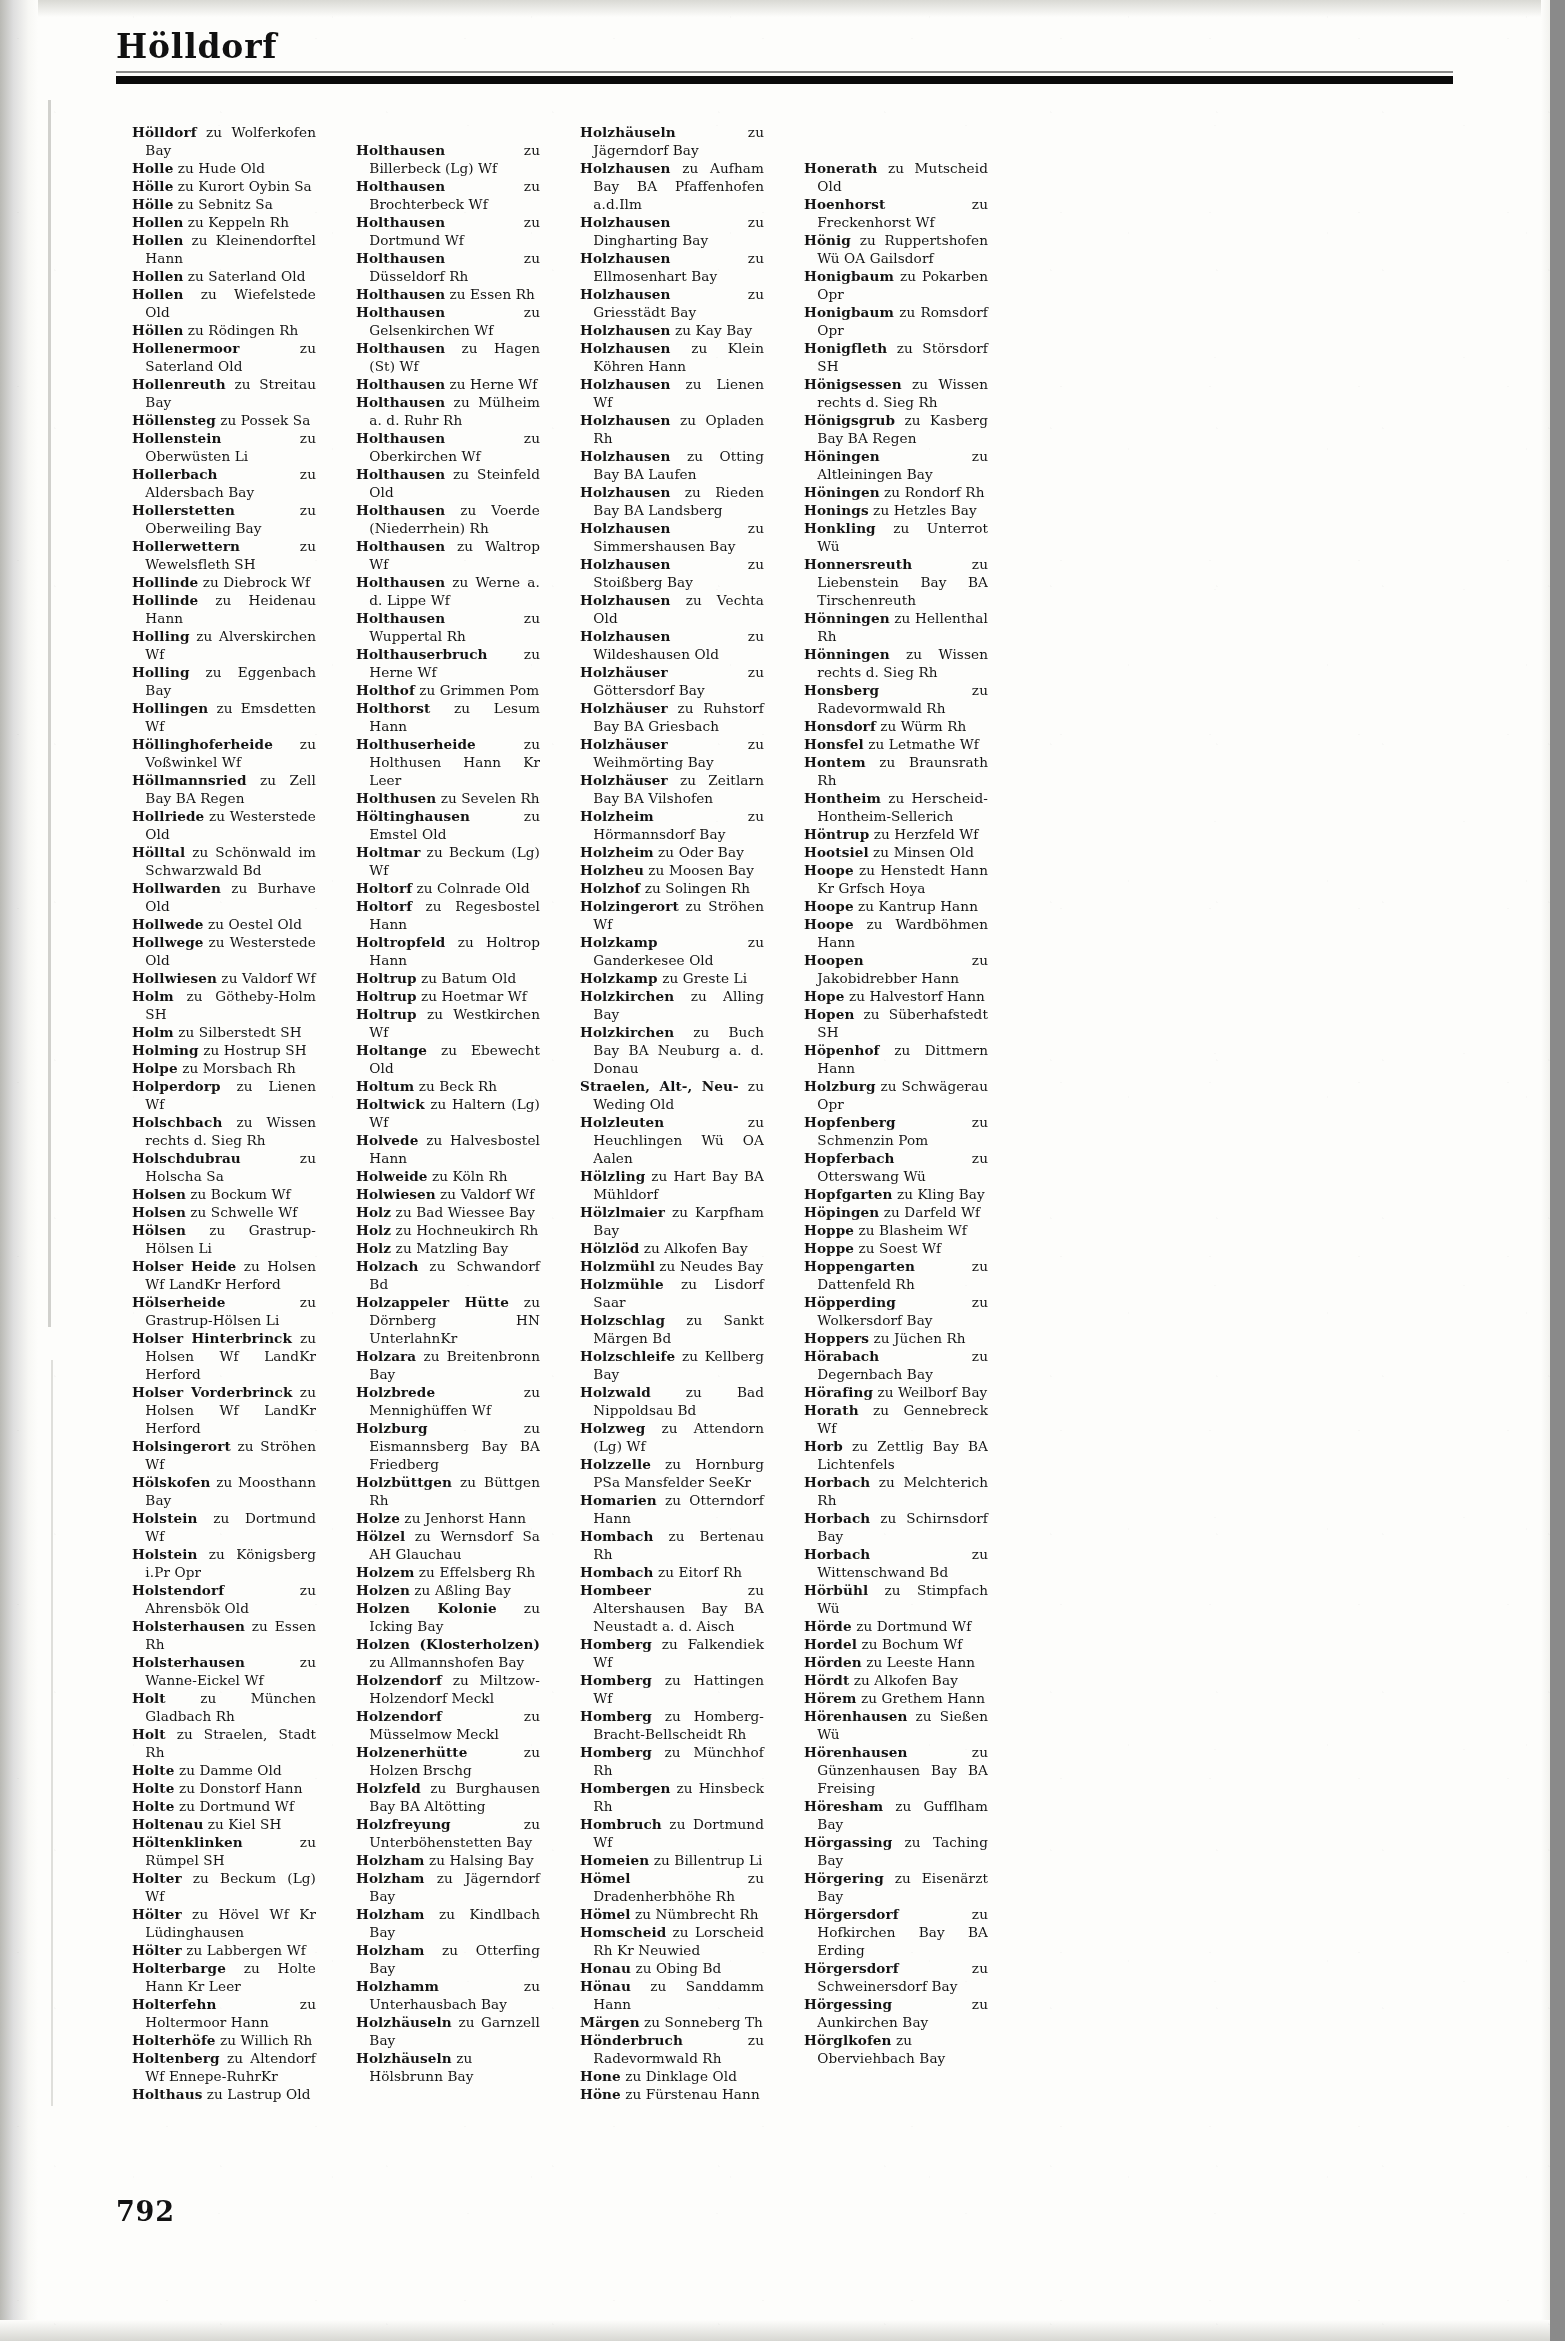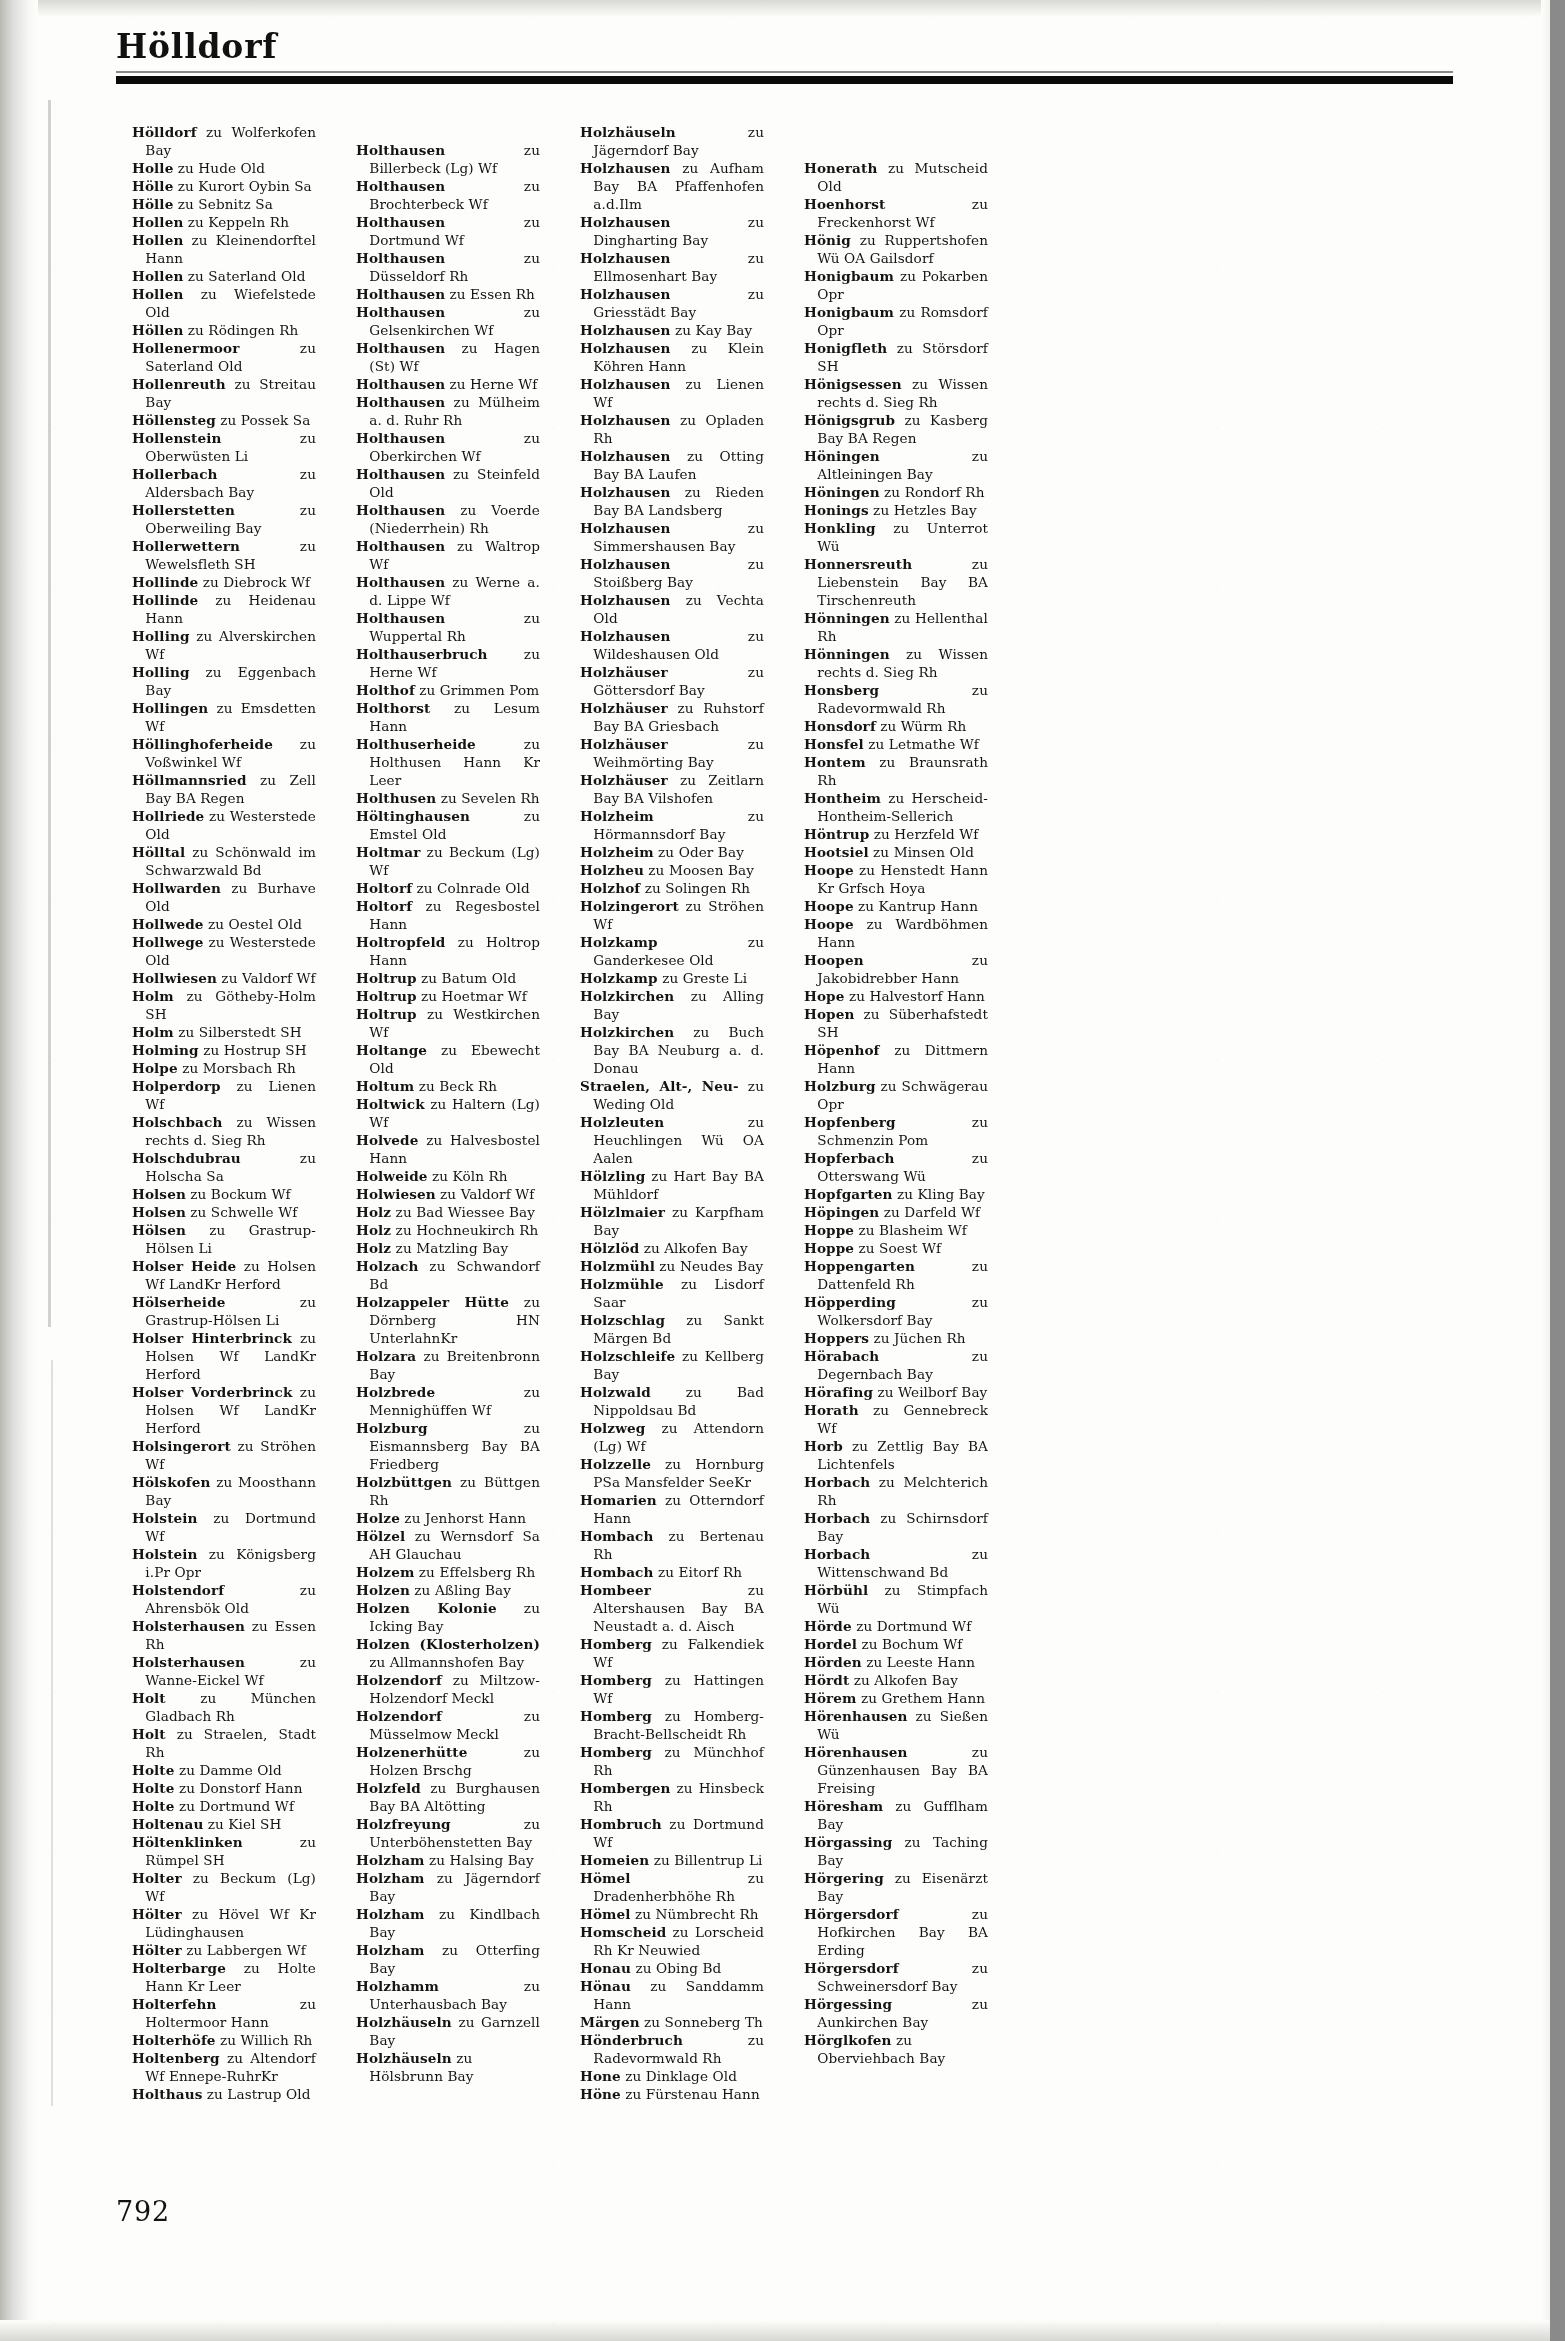--- a/index.html
+++ b/index.html
@@ -35,21 +35,21 @@
      color:#141414;margin:0 0 0 0;padding:0;
      text-indent:0;padding-left:0;
      word-spacing:0px;letter-spacing:0.1px;}
   .entry .hw{font-weight:700;}
   .entry{padding-left:13.3px;text-indent:-13.3px;}
   
   .entry{text-align:justify;-webkit-hyphens:none;hyphens:none;}
   .entry:last-child{text-align:left;}
 
   .folio{position:absolute;left:116px;top:2196px;font-family:"DejaVu Serif",serif;
-     font-weight:400;font-size:27px;color:#121212;letter-spacing:0.8px;}
+     font-weight:700;font-size:27px;color:#121212;letter-spacing:0.8px;}
 
   
   .speckle{position:absolute;left:0;top:0;width:1566px;height:2342px;pointer-events:none;
     background-image:
       radial-gradient(circle at 12% 22%, rgba(0,0,0,.05) 0 0.8px, transparent 0.8px),
       radial-gradient(circle at 67% 8%, rgba(0,0,0,.04) 0 0.8px, transparent 0.8px),
       radial-gradient(circle at 33% 71%, rgba(0,0,0,.045) 0 0.8px, transparent 0.8px),
       radial-gradient(circle at 88% 54%, rgba(0,0,0,.04) 0 0.8px, transparent 0.8px);
     background-size:149px 174px,199px 216px,166px 158px,249px 232px;
     opacity:.5;}

